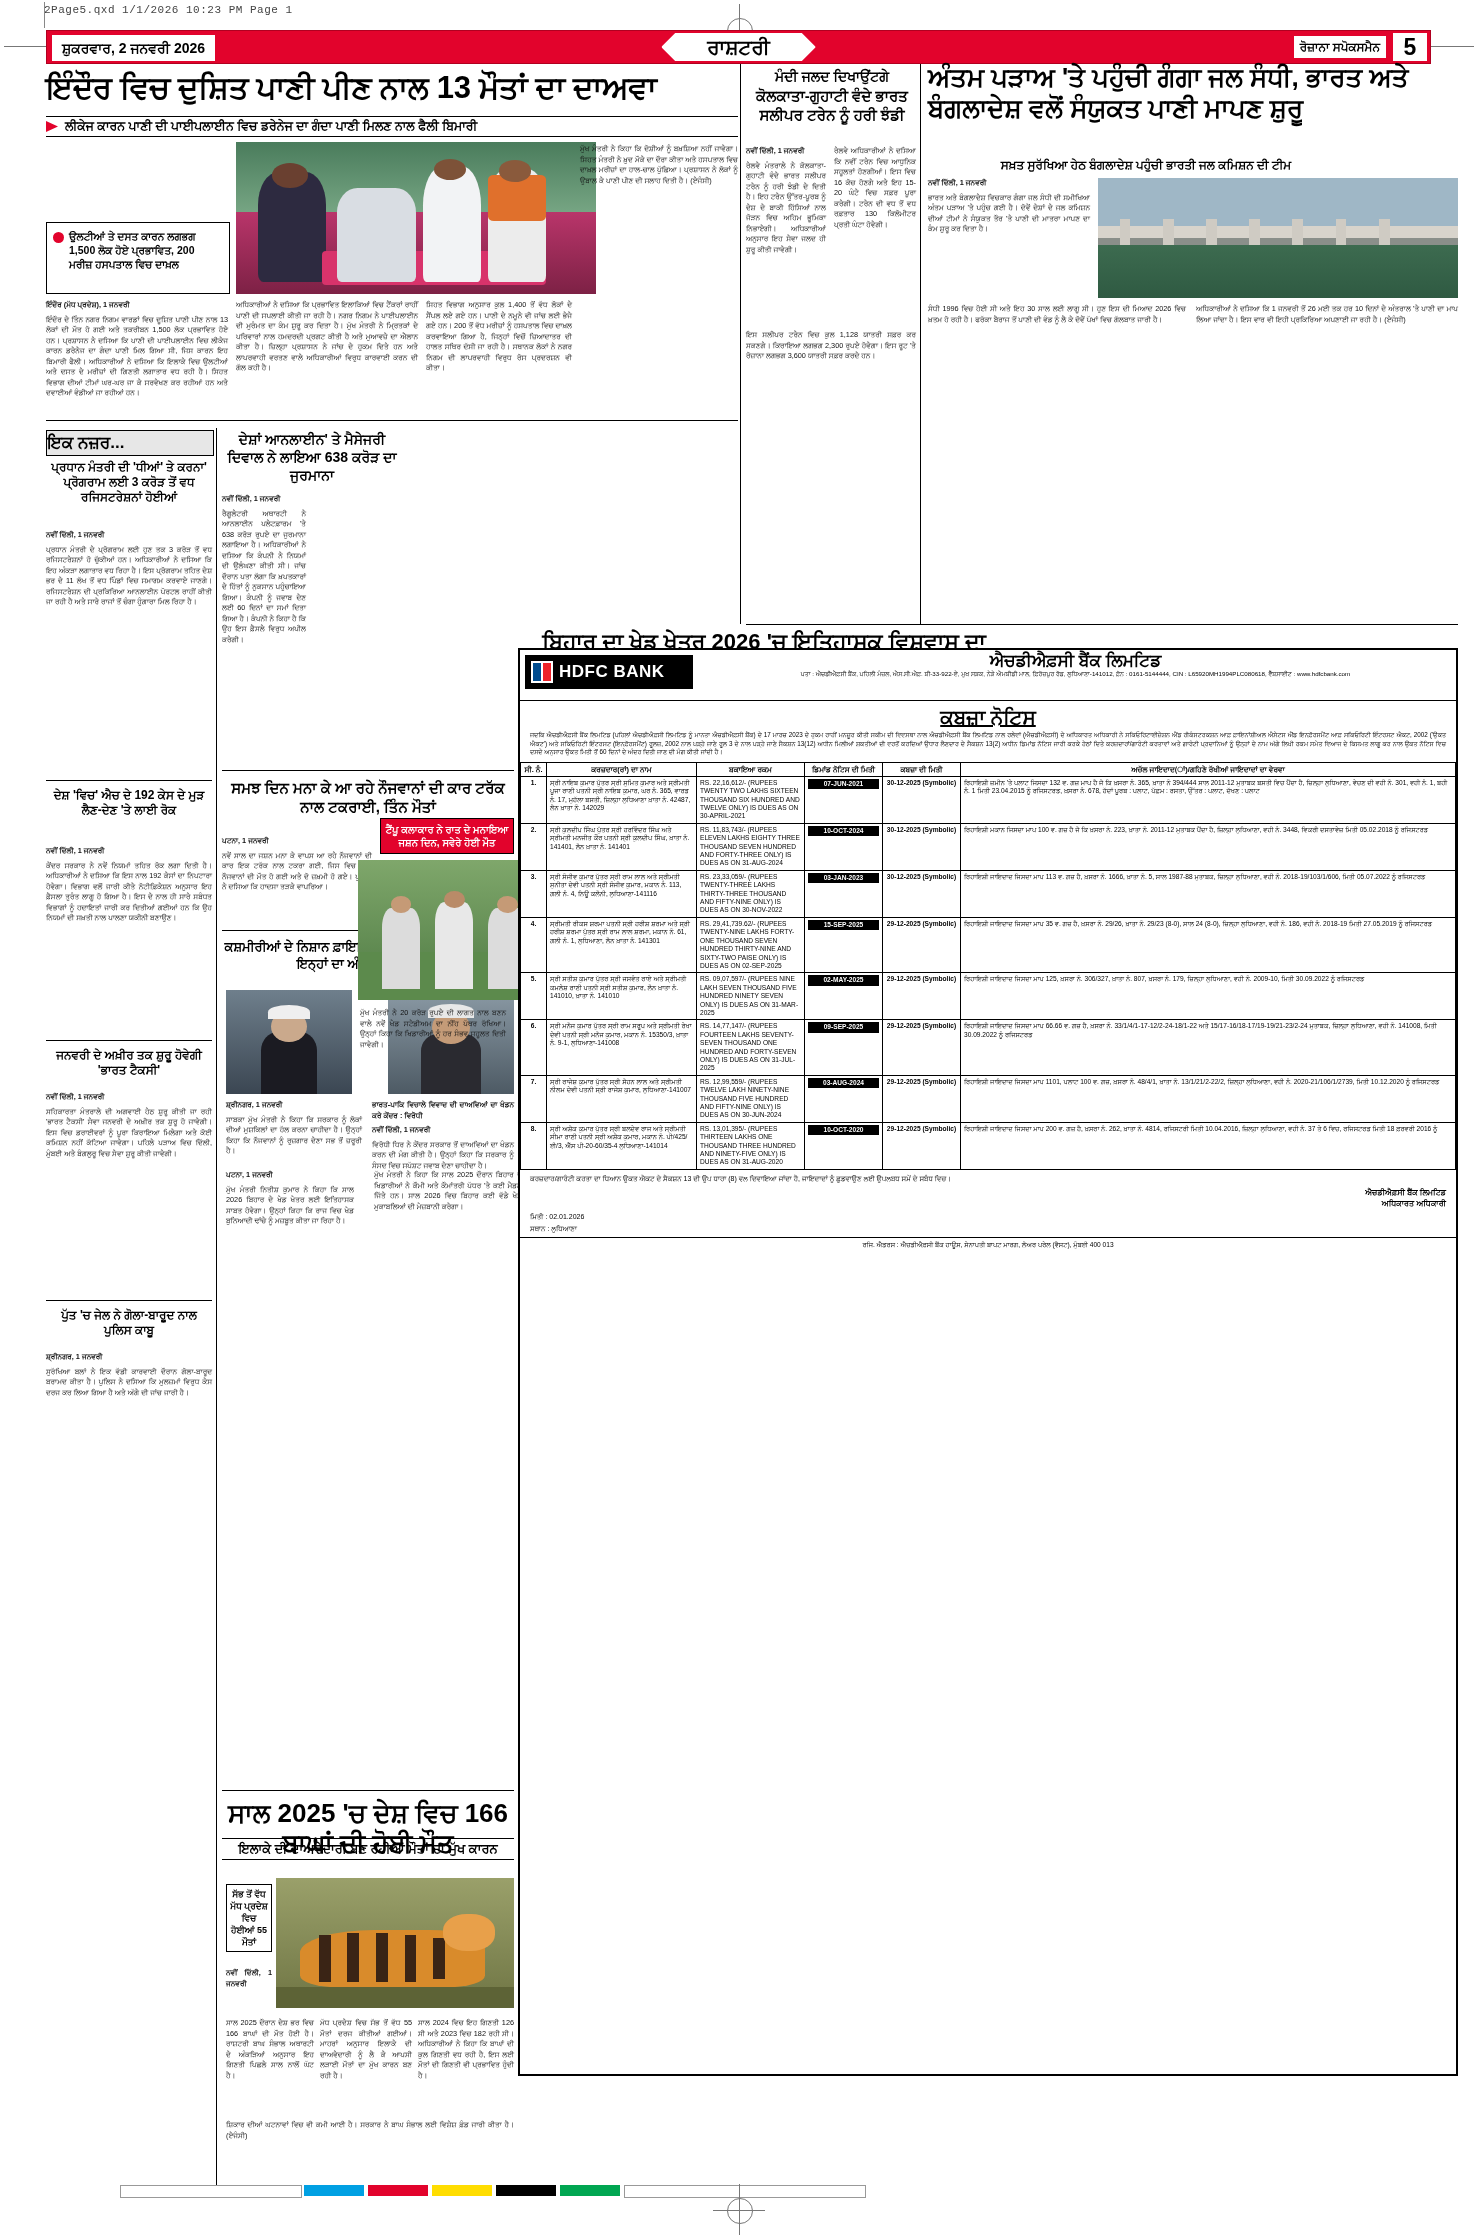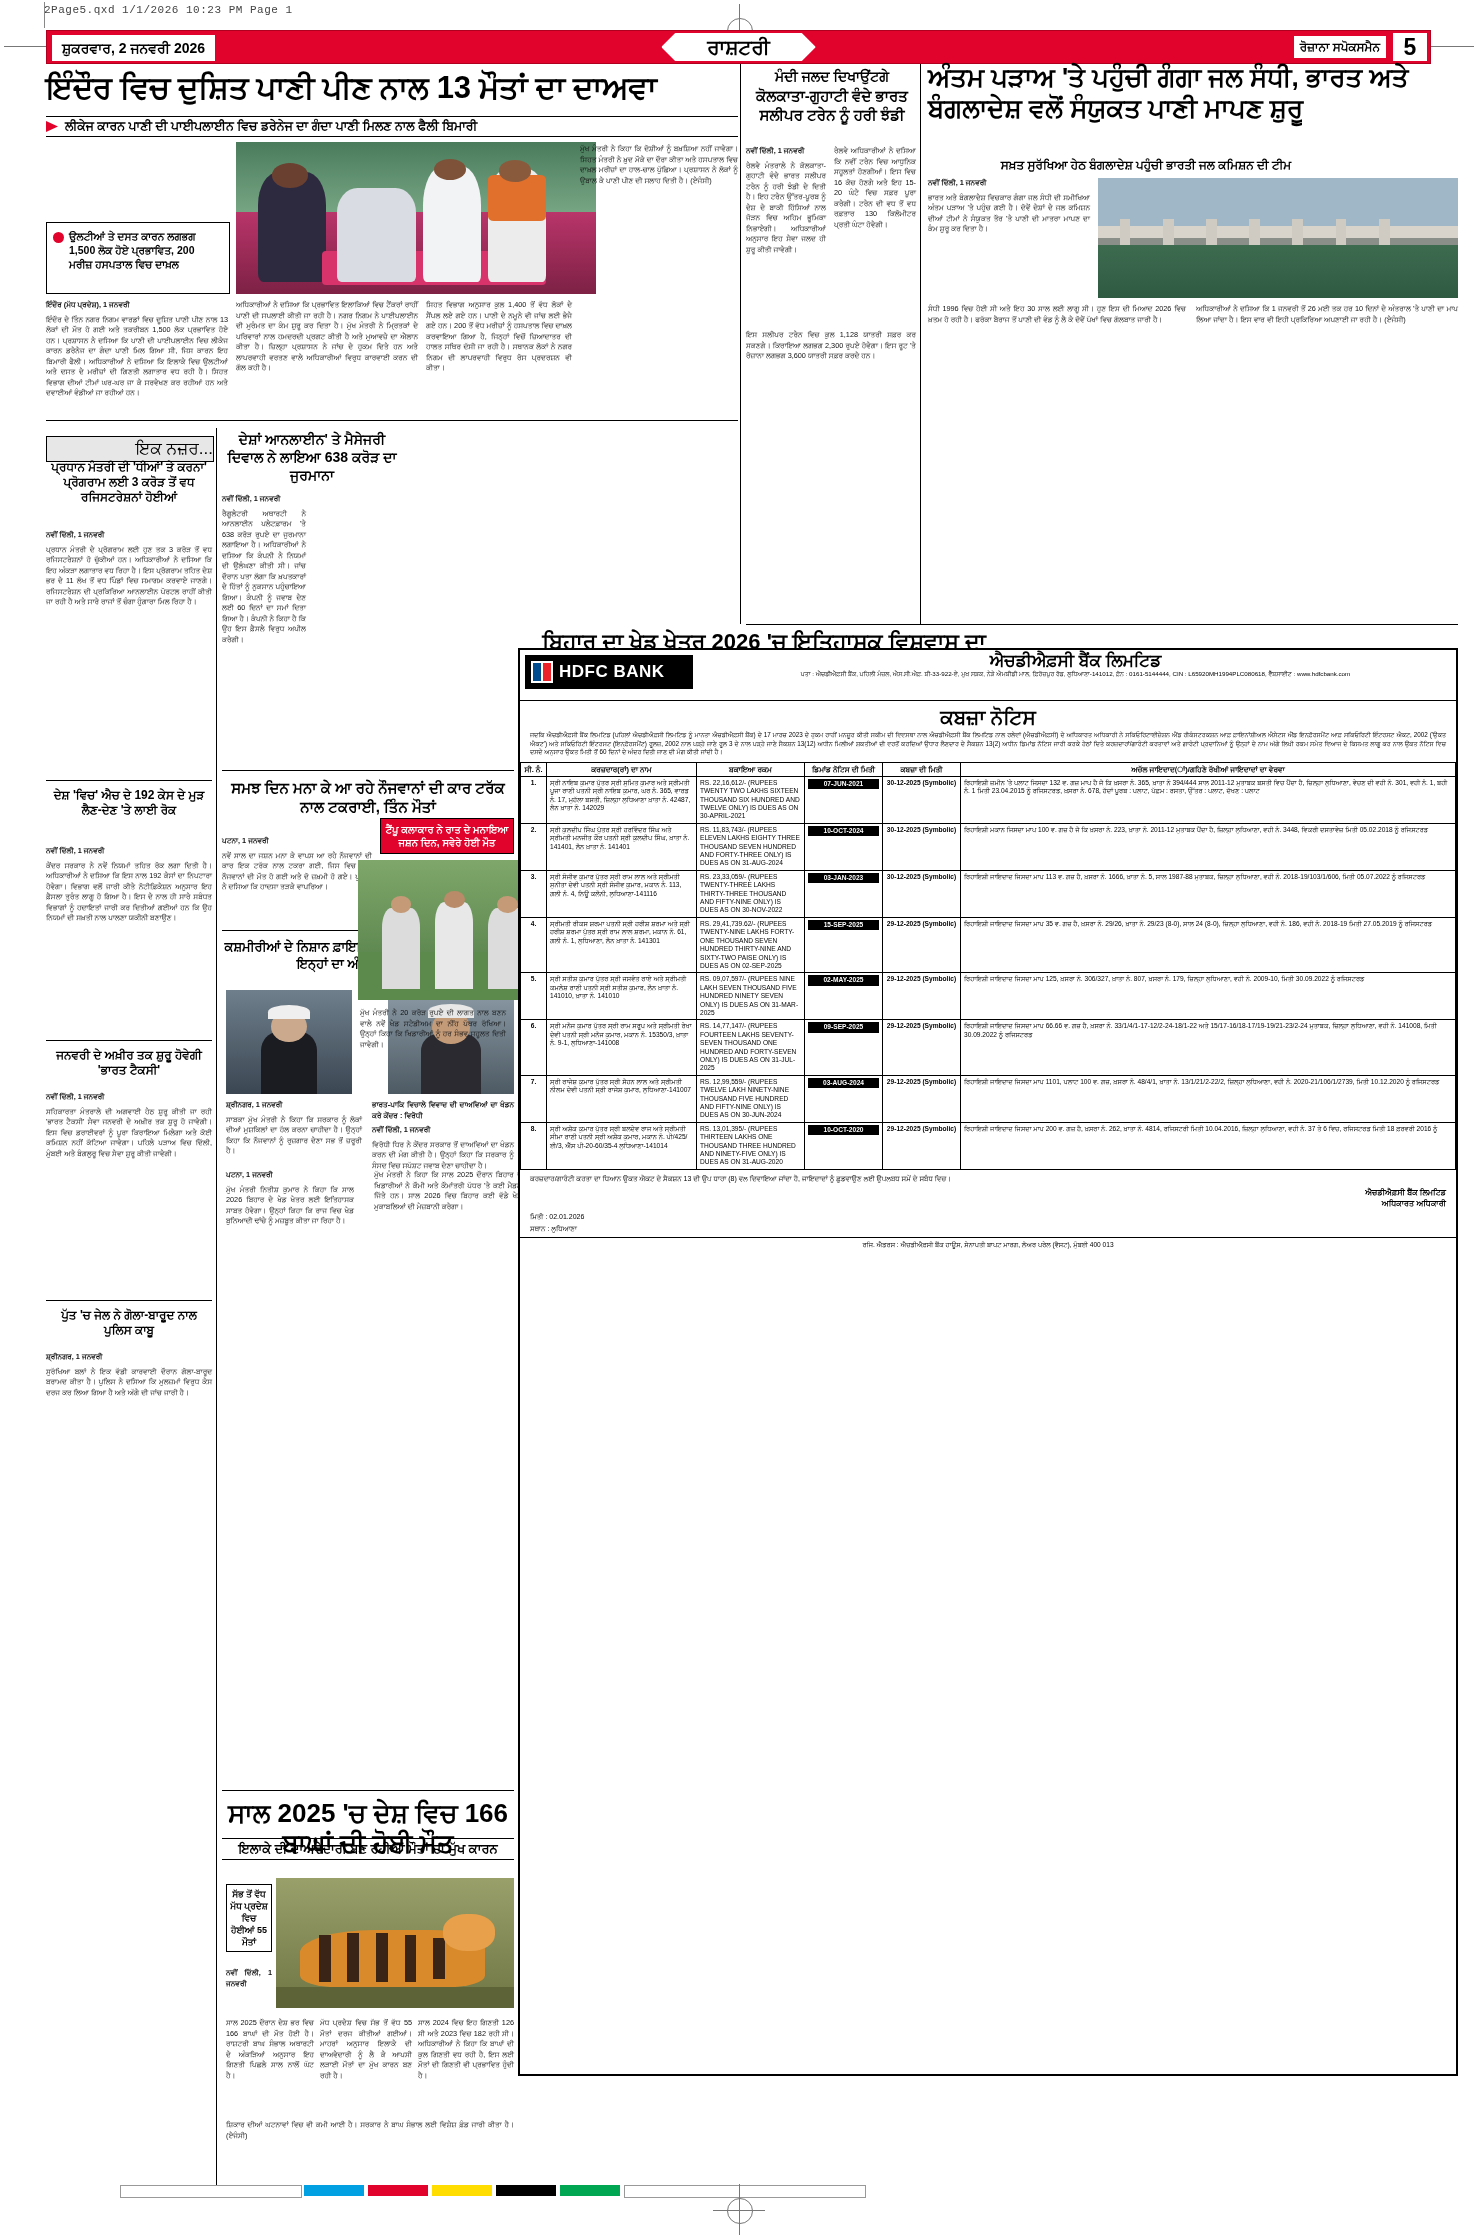--- a/index.html
+++ b/index.html
@@ -46,40 +46,40 @@
   .s1-photo .p4s{position:absolute;left:70%;top:22%;width:16%;height:30%;background:#e0702c;border-radius:10%;}
   .s1-photo .p4h{position:absolute;left:73%;top:12%;width:9%;height:14%;background:#8a5a3c;border-radius:50%;}
   .s1-photo .bed{position:absolute;left:24%;bottom:6%;width:62%;height:22%;background:#d8336b;border-radius:4px;}
   .s1-box{position:absolute;left:46px;top:222px;width:184px;height:72px;border:1px solid #000;box-sizing:border-box;
           padding:6px 24px 4px 22px;font-size:10.5px;line-height:14px;font-weight:bold;}
   .s1-box .dot{position:absolute;left:6px;top:9px;width:11px;height:11px;background:#e2032c;border-radius:50%;}
 
   .c{position:absolute;}
 
   
-  .boxhead{border:1px solid #000;background:#e7e7e7;text-align:right;font-weight:normal;margin-top:6px;}
+  .boxhead{border:1px solid #000;background:#e7e7e7;text-align:left;font-weight:bold;}
 
   .mid-head{font-weight:bold;text-align:center;}
 
   
   .ph{position:absolute;overflow:hidden;background:#888;}
   .ph .g1{position:absolute;inset:0;}
 
   
   .ad{position:absolute;left:518px;top:648px;width:940px;height:1428px;border:2px solid #000;box-sizing:border-box;background:#fff;}
   .ad-top{position:relative;height:50px;border-bottom:1px solid #000;display:flex;align-items:stretch;}
   .hdfc-logo{width:168px;background:#000;color:#fff;display:flex;align-items:center;gap:6px;padding-left:6px;box-sizing:border-box;margin:5px 0 5px 5px;height:34px;}
   .hdfc-sq{width:22px;height:22px;background:#fff;position:relative;flex:0 0 auto;}
   .hdfc-sq:before{content:"";position:absolute;left:2px;top:2px;width:8px;height:18px;background:#004c8f;}
   .hdfc-sq:after{content:"";position:absolute;left:12px;top:2px;width:8px;height:18px;background:#ed232a;}
   .hdfc-name{font-size:17px;font-weight:bold;letter-spacing:.5px;}
   .ad-bankinfo{flex:1;padding:2px 6px 0 8px;}
   .ad-bankname{text-align:center;font-size:17px;font-weight:bold;line-height:18px;}
   .ad-bankaddr{font-size:6.2px;line-height:8px;text-align:center;}
-  .ad-title{text-align:center;font-size:20px;font-weight:bold;padding:5px 14px 2px;}
+  .ad-title{text-align:center;font-size:20px;font-weight:bold;padding:5px 14px 2px;text-decoration:underline;}
   .ad-para{font-size:6.3px;line-height:8.6px;text-align:justify;padding:0 10px 5px;}
   table.ad-tbl{width:100%;border-collapse:collapse;table-layout:fixed;}
   table.ad-tbl th,table.ad-tbl td{border:1px solid #000;padding:2px 3px;vertical-align:top;font-size:6.6px;line-height:8.4px;}
   table.ad-tbl th{font-weight:bold;text-align:center;font-size:7.4px;line-height:9px;}
   td.cnum{text-align:center;font-size:8px;font-weight:bold;}
   td.cdate{text-align:center;font-weight:bold;}
   .dm{background:#000;color:#fff;display:block;padding:1px 2px;font-weight:bold;font-size:6.6px;text-align:center;}
   .ad-foot{font-size:7px;line-height:9px;padding:4px 10px;}
   .ad-sign{text-align:right;font-size:8px;font-weight:bold;line-height:11px;padding:0 10px 4px;}
   .ad-place{font-size:7px;padding:0 10px 4px;}

